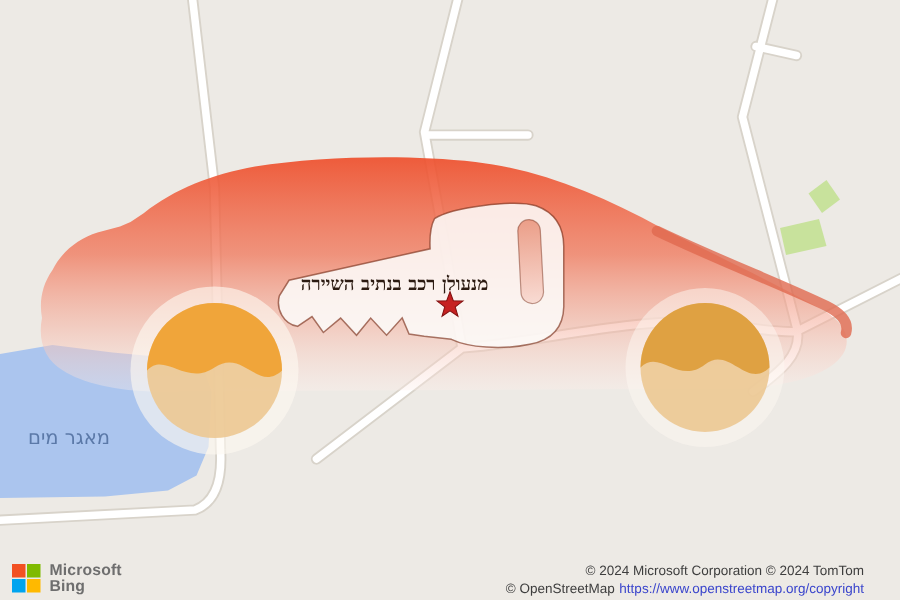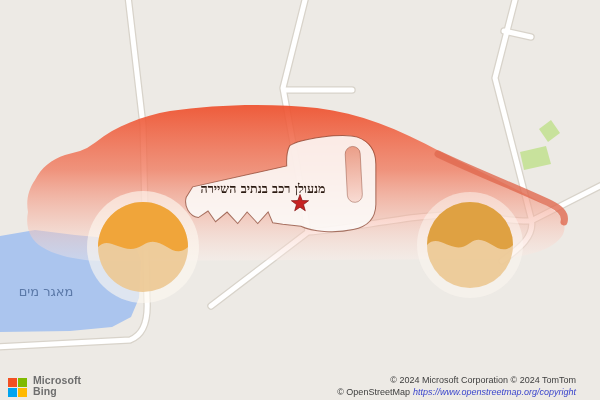--- a/index.html
+++ b/index.html
@@ -4,33 +4,33 @@
 <style>
   html,body{margin:0;padding:0;background:#ffffff;}
   .stage{
     position:relative;width:600px;height:400px;overflow:hidden;
     font-family:"Liberation Sans","DejaVu Sans",sans-serif;
     cursor:grab;
   }
   .stage svg{position:absolute;left:0;top:0;}
   
   .brand{
-    position:absolute;left:8px;bottom:3px;display:flex;gap:6px;align-items:flex-end;
+    position:absolute;left:8px;bottom:3px;display:flex;gap:6px;align-items:flex-start;
     user-select:none;
   }
   .sq-grid{display:grid;grid-template-columns:9px 9px;grid-template-rows:9px 9px;gap:1px;padding-top:1px;}
   .sq{width:9px;height:9px;}
   .brand-text{display:flex;flex-direction:column;font-size:10.5px;line-height:11px;
     font-weight:600;color:#6e6e6e;letter-spacing:.1px;}
   .copyright{
     position:absolute;right:24px;bottom:2px;text-align:right;
     font-size:9px;line-height:11.5px;color:#3e3e3e;white-space:nowrap;
   }
   .copyright .cr-prefix{margin-right:3px;}
-  .copyright a{color:#3a45cc;text-decoration:none;cursor:pointer;font-style:italic;}
+  .copyright a{color:#3a45cc;text-decoration:none;cursor:pointer;}
   .heb-label{
     font-family:"DejaVu Serif","Liberation Serif",serif;font-weight:700;
   }
   .water-label{font-family:"DejaVu Sans","Liberation Sans",sans-serif;}
 </style>
 </head>
 <body>
 
 <div class="stage">
   <svg width="600" height="400" viewBox="0 0 600 400">

